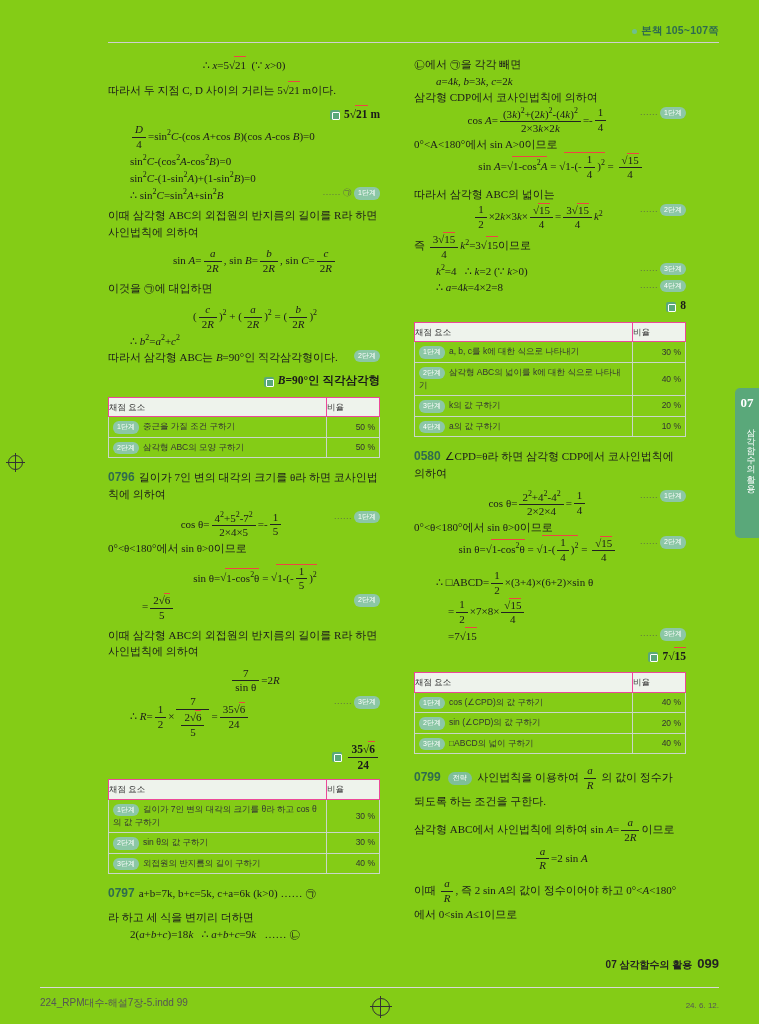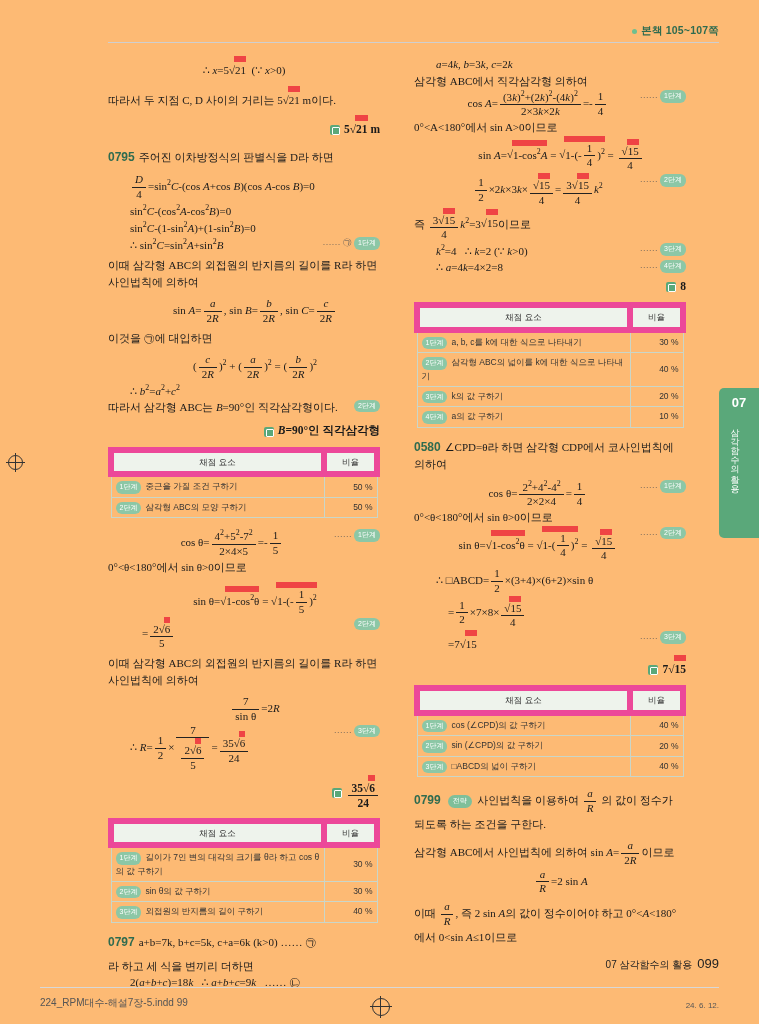--- a/index.html
+++ b/index.html
@@ -7,21 +7,21 @@
     width:759px;height:1024px;
     background:#ffffff;
     font-family:"Liberation Serif", serif;
     color:#1a1a1a;
     position:relative;
     overflow:hidden;
   }
   .page{
     position:absolute;
     left:0;top:0;width:759px;height:1024px;
-    background:#fdba74;
+    background:#84cc16;
   }
   
   .hdr{
     position:absolute;top:24px;right:40px;
     font-size:10.5px;color:#2f6b4f;font-weight:bold;
     font-family:"Liberation Sans",sans-serif;
     letter-spacing:.2px;
   }
   .hdr .dot{
     display:inline-block;width:5px;height:5px;border-radius:50%;
@@ -70,64 +70,64 @@
   .ansicon:after{
     content:"";position:absolute;left:2px;top:2px;width:6px;height:6px;
     border:1.2px solid #fff;border-radius:1px;
   }
   
   table.rubric{
     border-collapse:collapse;width:100%;margin:7px 0 10px 0;
     font-family:"Liberation Sans",sans-serif;font-size:8.5px;
   }
   table.rubric th{
-    background:#eef3ec;border:6px solid #ec4899;padding:3px 0;
-    font-weight:normal;color:#333;text-align:center;
+    background:#eef3ec;border:1px solid #ec4899;padding:3px 0;
+    font-weight:normal;color:#333;text-align:left;
   }
   table.rubric td{
     border:1px solid #c9d6c9;padding:3px 4px;color:#333;
   }
   td.pct{width:44px;text-align:right;}
   td.crit{padding-left:3px;}
   .stepcell{
     display:inline-block;background:#8cc7a6;color:#fff;
     font-size:7px;border-radius:6px;padding:1px 4px;margin-right:4px;
   }
   
   .frac{
     display:inline-block;vertical-align:middle;text-align:center;
     margin:0 2px;
   }
   .frac .n{display:block;border-bottom:1px solid #222;padding:0 3px;line-height:1.25;}
   .frac .d{display:block;padding:0 3px;line-height:1.25;}
   .sqrt{
-    display:inline-block;border-top:6px solid #ef4444;padding-left:1px;margin-left:-1px;
+    display:inline-block;border-top:1px solid #ef4444;padding-left:1px;margin-left:-1px;
   }
   .rad:before{content:"\221A";}
   .it{font-style:italic;}
   .sup{font-size:.72em;vertical-align:super;}
   
   .sidetab{
-    position:absolute;right:0;top:388px;width:40px;height:150px;
+    position:absolute;right:0;top:388px;width:24px;height:150px;
     background:#5aa87a;border-radius:5px 0 0 5px;color:#fff;
-    font-family:Liberation Sans, sans-serif;
+    font-family:Liberation Serif, serif;
   }
   .sidetab .num{
     position:absolute;top:7px;left:0;width:100%;text-align:center;
     font-size:13px;font-weight:bold;
   }
   .vwrap{
     position:absolute;top:34px;left:6px;width:14px;height:110px;
     font-size:9px;line-height:1.1;
     writing-mode:vertical-rl;
   }
   
   .footer-right{
     position:absolute;right:40px;bottom:52px;font-size:10px;
-    font-family:"Liberation Sans",sans-serif;font-weight:normal;color:#222;padding-left:18px;
+    font-family:"Liberation Sans",sans-serif;font-weight:bold;color:#222;padding-left:18px;
   }
   .footer-right .pg{font-size:13px;margin-left:5px;}
   .botrule{position:absolute;left:40px;right:40px;bottom:36px;height:1px;background:#d8d8d8;}
   .foot-l{
     position:absolute;left:40px;bottom:14px;font-size:10px;color:#555;
     font-family:"Liberation Sans",sans-serif;
   }
   .foot-r{
     position:absolute;right:40px;bottom:14px;font-size:8px;color:#555;
     font-family:"Liberation Sans",sans-serif;
@@ -161,23 +161,20 @@
     <div class="blk center">
       ∴ <span class="it">x</span>=5<span class="rad"></span><span class="sqrt">21</span>&nbsp; (∵ <span class="it">x</span>&gt;0)
     </div>
     <div class="blk">
       따라서 두 지점 C, D 사이의 거리는 5<span class="rad"></span><span class="sqrt">21</span> m이다.
     </div>
     <div class="ans">
       <span class="ansicon"></span>5<span class="rad"></span><span class="sqrt">21</span> m
     </div>
 
-    <div class="blk" style="margin-top:10px">
-      <span class="qnum">0795</span><span>주어진 이차방정식의 판별식을 D라 하면</span>
-    </div>
     <div class="ind">
       <span class="frac"><span class="n it">D</span><span class="d">4</span></span>=sin<span class="sup">2</span><span class="it">C</span>-(cos <span class="it">A</span>+cos <span class="it">B</span>)(cos <span class="it">A</span>-cos <span class="it">B</span>)=0
     </div>
     <div class="ind">
       sin<span class="sup">2</span><span class="it">C</span>-(cos<span class="sup">2</span><span class="it">A</span>-cos<span class="sup">2</span><span class="it">B</span>)=0
     </div>
     <div class="ind">
       sin<span class="sup">2</span><span class="it">C</span>-(1-sin<span class="sup">2</span><span class="it">A</span>)+(1-sin<span class="sup">2</span><span class="it">B</span>)=0
     </div>
     <div class="ind">
@@ -213,20 +210,23 @@
         <td class="crit"><span class="stepcell">1단계</span><span>중근을 가질 조건 구하기</span></td>
         <td class="pct">50 %</td>
       </tr>
       <tr>
         <td class="crit"><span class="stepcell">2단계</span><span>삼각형 ABC의 모양 구하기</span></td>
         <td class="pct">50 %</td>
       </tr>
     </tbody>
       </table>
 
+    <div class="blk">
+      <span class="qnum">0796</span><span>길이가 7인 변의 대각의 크기를 θ라 하면 코사인법칙에 의하여</span>
+    </div>
     <div class="ind center">
       cos θ=<span class="frac"><span class="n">4<span class="sup">2</span>+5<span class="sup">2</span>-7<span class="sup">2</span></span><span class="d">2×4×5</span></span>=-<span class="frac"><span class="n">1</span><span class="d">5</span></span>
       <span class="rightstep">…… <span class="steptag">1단계</span></span>
     </div>
     <div class="blk" style="clear:both">0°&lt;θ&lt;180°에서 sin θ&gt;0이므로</div>
     <div class="ind center">
       sin θ=<span class="rad"></span><span class="sqrt">1-cos<span class="sup">2</span>θ</span> = <span class="rad"></span><span class="sqrt">1-(-<span class="frac"><span class="n">1</span><span class="d">5</span></span>)<span class="sup">2</span></span>
     </div>
     <div class="ind2">
       =<span class="frac"><span class="n">2<span class="rad"></span><span class="sqrt">6</span></span><span class="d">5</span></span>
@@ -269,32 +269,34 @@
       <span class="qnum">0797</span><span>a+b=7k, b+c=5k, c+a=6k (k&gt;0)   …… ㉠</span>
     </div>
     <div>라 하고 세 식을 변끼리 더하면</div>
     <div class="ind">
       2(<span class="it">a</span>+<span class="it">b</span>+<span class="it">c</span>)=18<span class="it">k</span>&nbsp;&nbsp; ∴ <span class="it">a</span>+<span class="it">b</span>+<span class="it">c</span>=9<span class="it">k</span>&nbsp;&nbsp;&nbsp;…… ㉡
     </div>
   </div>
 
   <div class="col colR">
 
+    <div>㉡에서 ㉠을 각각 빼면</div>
     <div class="ind">
       <span class="it">a</span>=4<span class="it">k</span>, <span class="it">b</span>=3<span class="it">k</span>, <span class="it">c</span>=2<span class="it">k</span>
     </div>
-    <div>삼각형 ABC에서 직각삼각형 의하여</div>
+    <div>삼각형 CDP에서 코사인법칙에 의하여</div>
     <div class="ind center">
       cos <span class="it">A</span>=<span class="frac"><span class="n">(3<span class="it">k</span>)<span class="sup">2</span>+(2<span class="it">k</span>)<span class="sup">2</span>-(4<span class="it">k</span>)<span class="sup">2</span></span><span class="d">2×3<span class="it">k</span>×2<span class="it">k</span></span></span>=-<span class="frac"><span class="n">1</span><span class="d">4</span></span>
       <span class="rightstep">…… <span class="steptag">1단계</span></span>
     </div>
     <div style="clear:both">0°&lt;A&lt;180°에서 sin A&gt;0이므로</div>
     <div class="ind center">
       sin <span class="it">A</span>=<span class="rad"></span><span class="sqrt">1-cos<span class="sup">2</span><span class="it">A</span></span> = <span class="rad"></span><span class="sqrt">1-(-<span class="frac"><span class="n">1</span><span class="d">4</span></span>)<span class="sup">2</span></span> = <span class="frac"><span class="n"><span class="rad"></span><span class="sqrt">15</span></span><span class="d">4</span></span>
     </div>
+    <div style="margin-top:4px">따라서 삼각형 ABC의 넓이는</div>
     <div class="ind center">
       <span class="frac"><span class="n">1</span><span class="d">2</span></span>×2<span class="it">k</span>×3<span class="it">k</span>×<span class="frac"><span class="n"><span class="rad"></span><span class="sqrt">15</span></span><span class="d">4</span></span>=<span class="frac"><span class="n">3<span class="rad"></span><span class="sqrt">15</span></span><span class="d">4</span></span><span class="it">k</span><span class="sup">2</span>
       <span class="rightstep">…… <span class="steptag">2단계</span></span>
     </div>
     <div style="clear:both">
       즉 <span class="frac"><span class="n">3<span class="rad"></span><span class="sqrt">15</span></span><span class="d">4</span></span><span class="it">k</span><span class="sup">2</span>=3<span class="rad"></span><span class="sqrt">15</span>이므로
     </div>
     <div class="ind">
       <span class="it">k</span><span class="sup">2</span>=4&nbsp;&nbsp; ∴ <span class="it">k</span>=2 (∵ <span class="it">k</span>&gt;0)
       <span class="rightstep">…… <span class="steptag">3단계</span></span>

